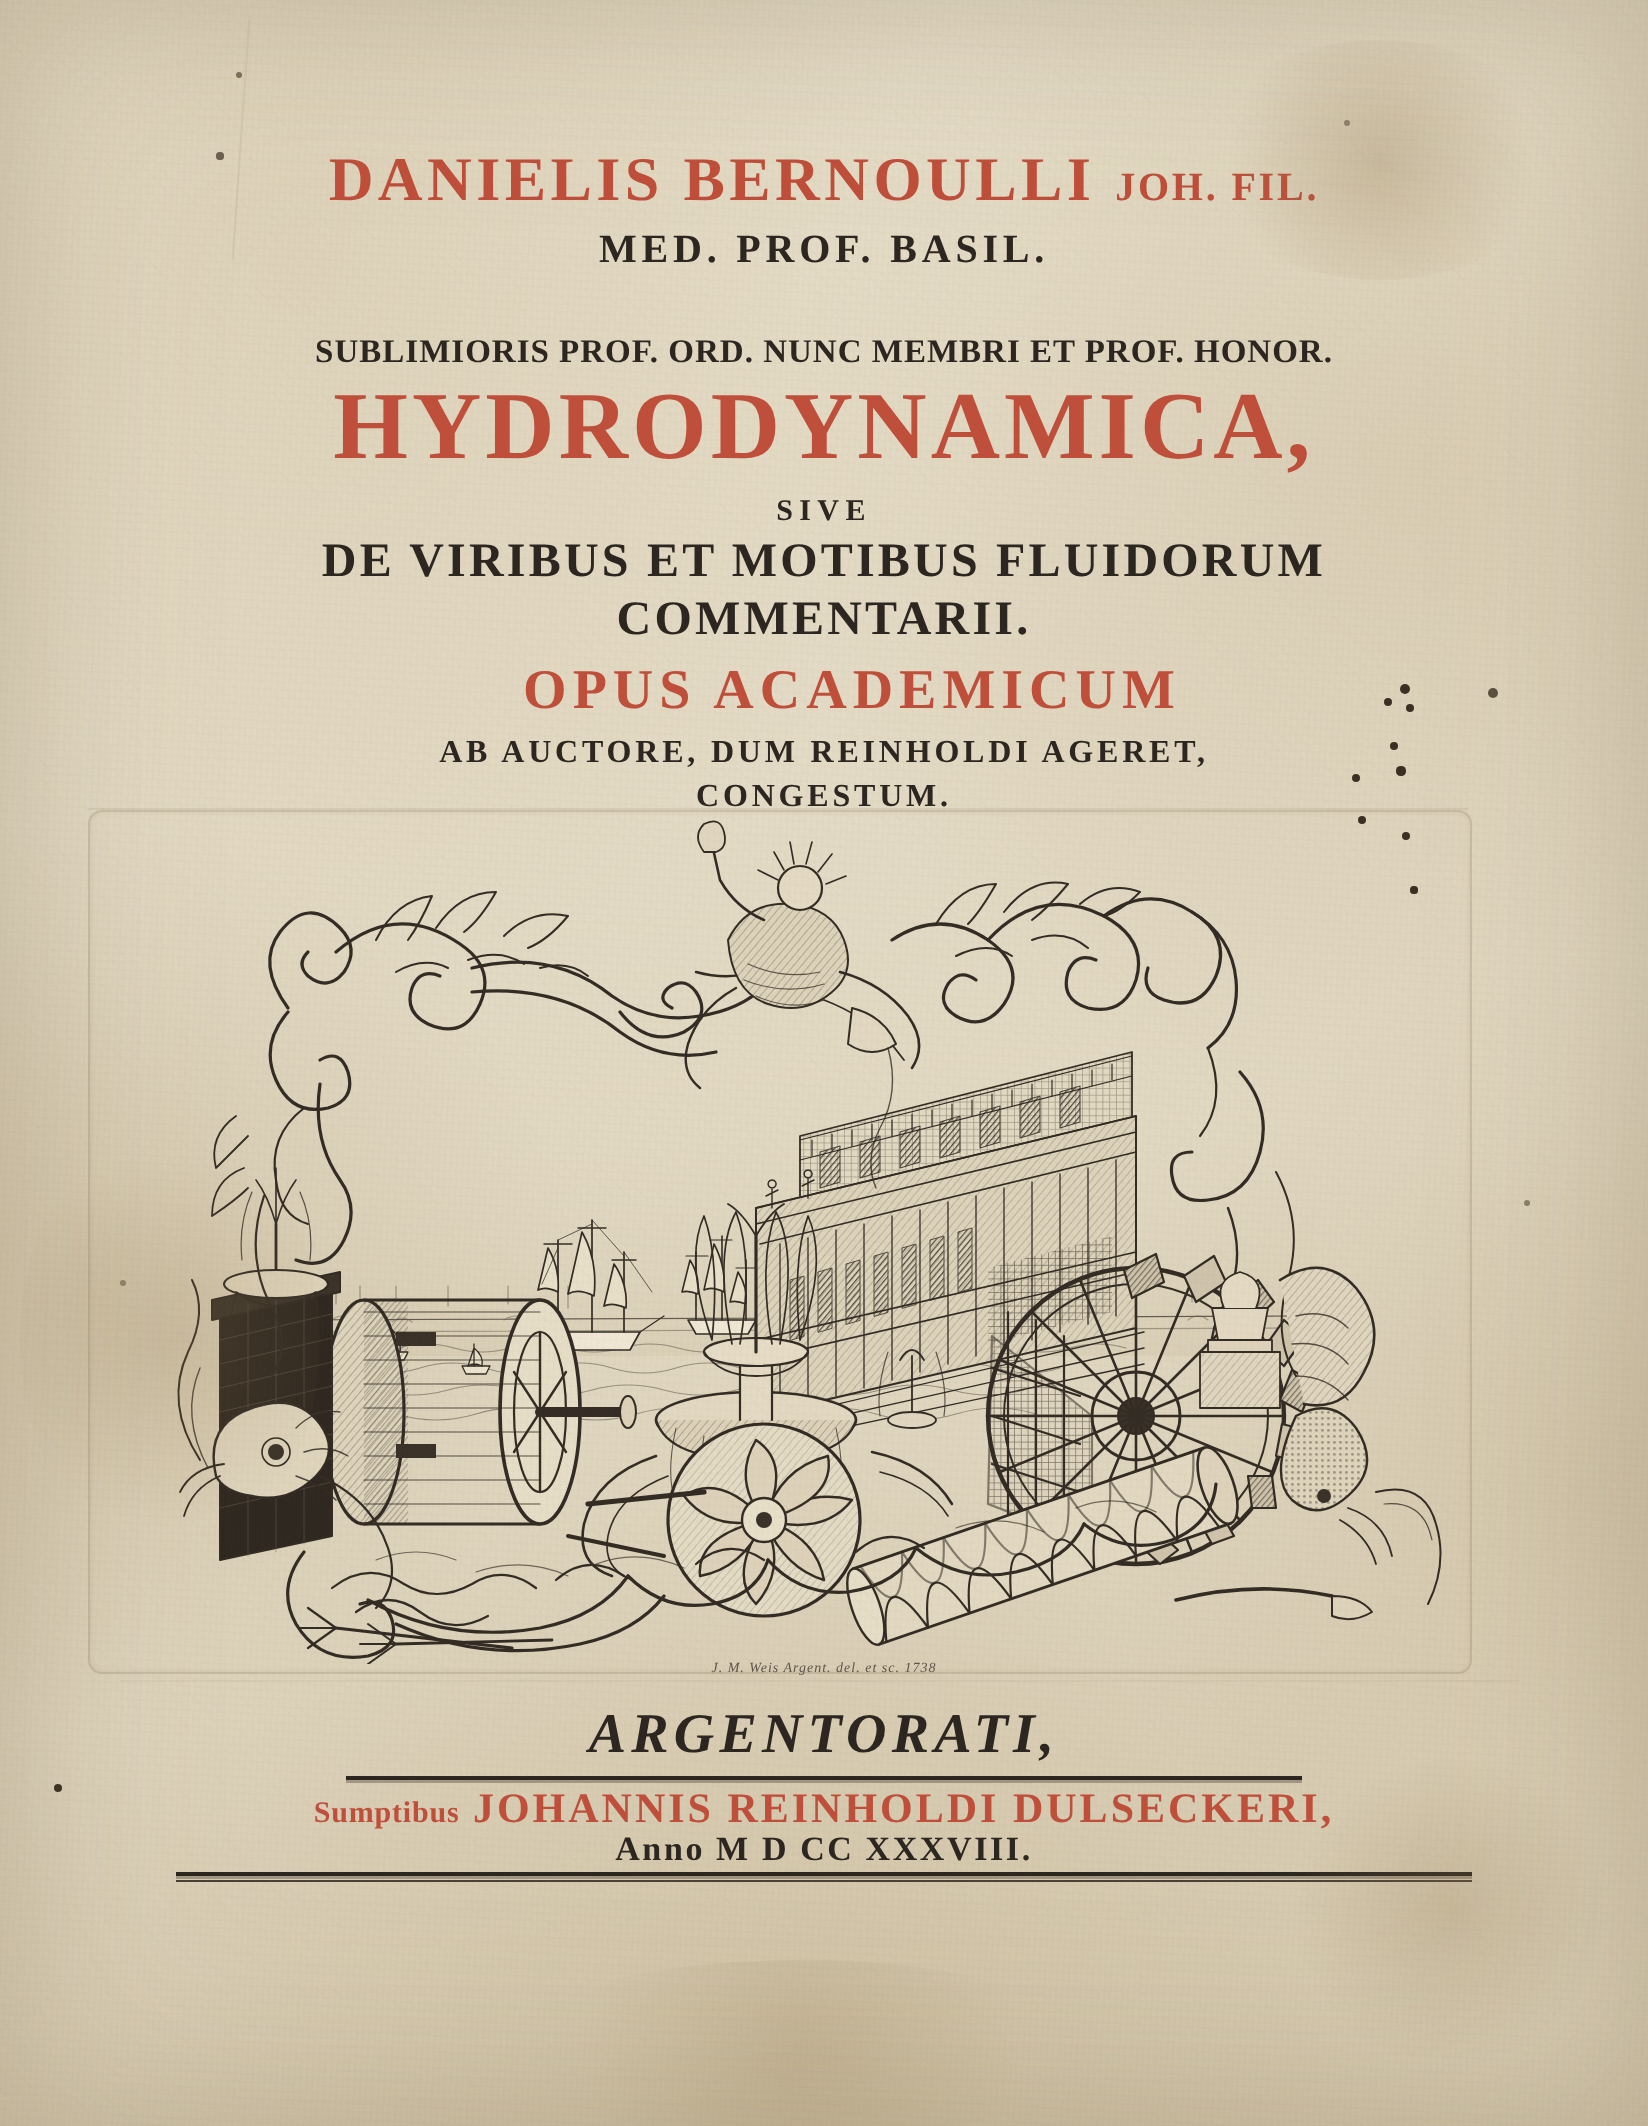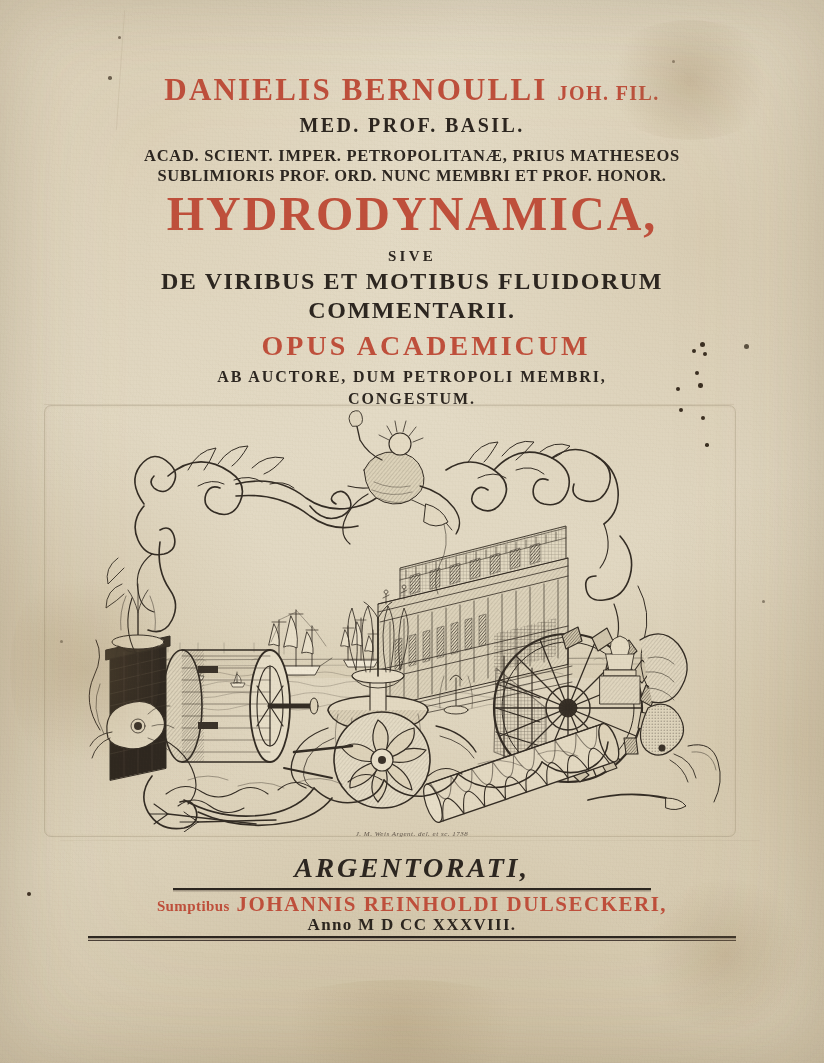--- a/index.html
+++ b/index.html
@@ -102,31 +102,30 @@
 
 <div id="page">
 
   <div class="text-block l-author red">
     <span>DANIELIS BERNOULLI</span>
     <span class="small">JOH. FIL.</span>
   </div>
 
   <div class="text-block l-med blk">MED. PROF. BASIL.</div>
 
-  <div class="text-block l-acad1 blk">ACAD. SCIENT. IMPER. PETROPOLITANÆ, PRIUS MATHESEOS</div>
   <div class="text-block l-title red">HYDRODYNAMICA,</div>
 
   <div class="text-block l-acad2 blk">SUBLIMIORIS PROF. ORD. NUNC MEMBRI ET PROF. HONOR.</div>
 
   <div class="text-block l-sive blk">SIVE</div>
   <div class="text-block l-sub1 blk">DE VIRIBUS ET MOTIBUS FLUIDORUM</div>
   <div class="text-block l-sub2 blk">COMMENTARII.</div>
 
   <div class="text-block l-opus red">OPUS ACADEMICUM</div>
-  <div class="text-block l-ab blk">AB AUCTORE, DUM PETROPOLI MEMBRI,</div>
+  <div class="text-block l-ab blk">AB AUCTORE, DUM REINHOLDI AGERET,</div>
   <div class="text-block l-cong blk">CONGESTUM.</div>
 
   <div id="platemark"></div>
 
   <div id="engraving">
     <svg viewBox="0 0 682 424" xmlns="http://www.w3.org/2000/svg">
       <defs>
         <pattern id="hatch" width="3" height="3" patternUnits="userSpaceOnUse" patternTransform="rotate(40)">
           <line x1="0" y1="0" x2="0" y2="3" stroke="#3a332a" stroke-width="1"></line>
         </pattern>

